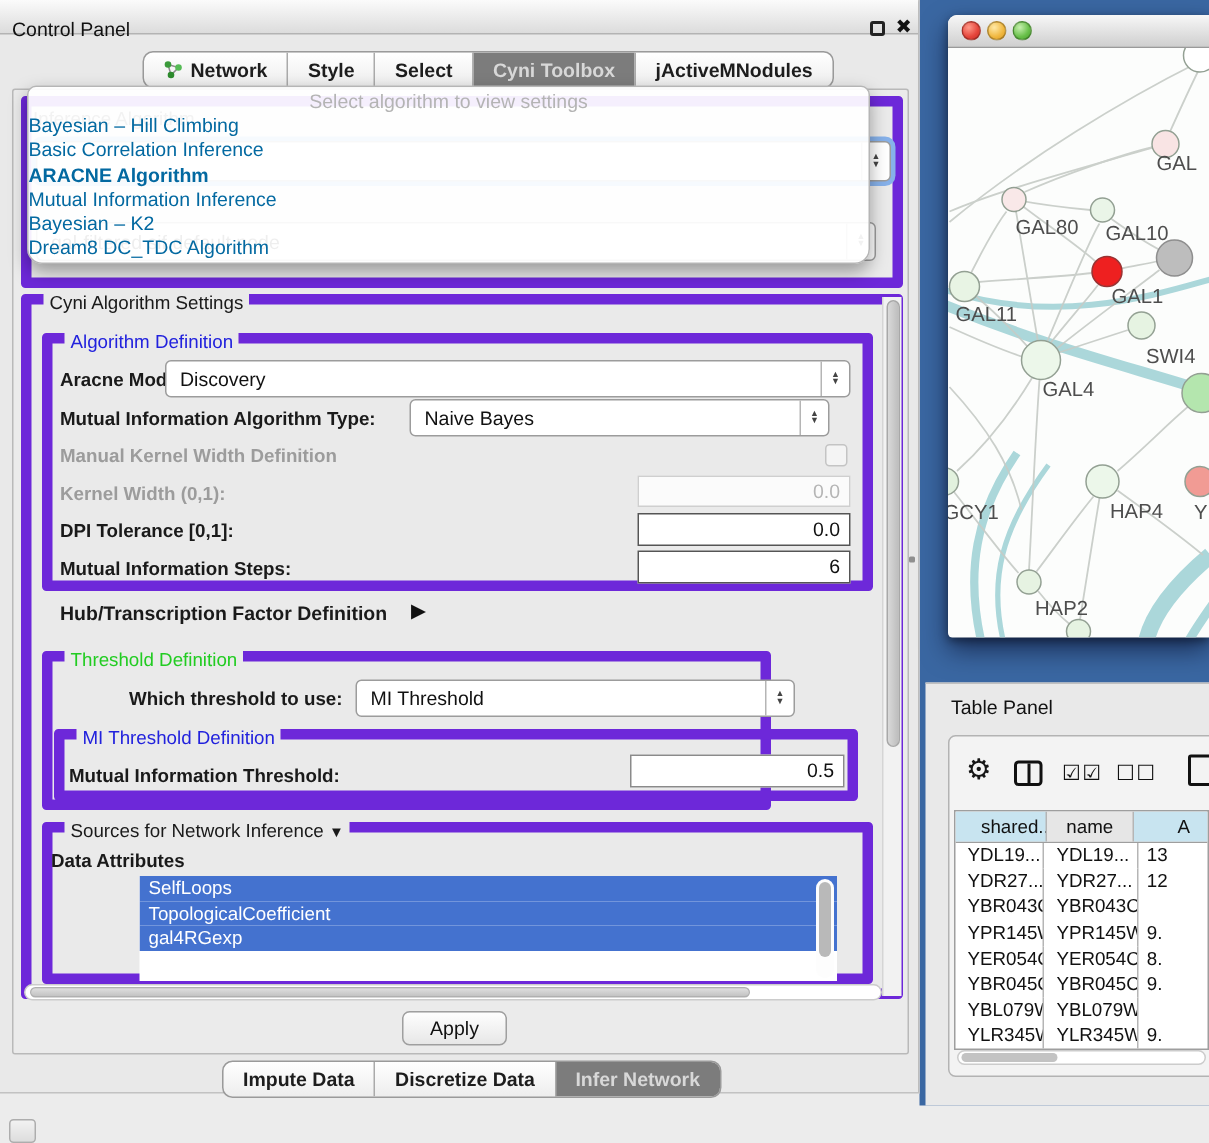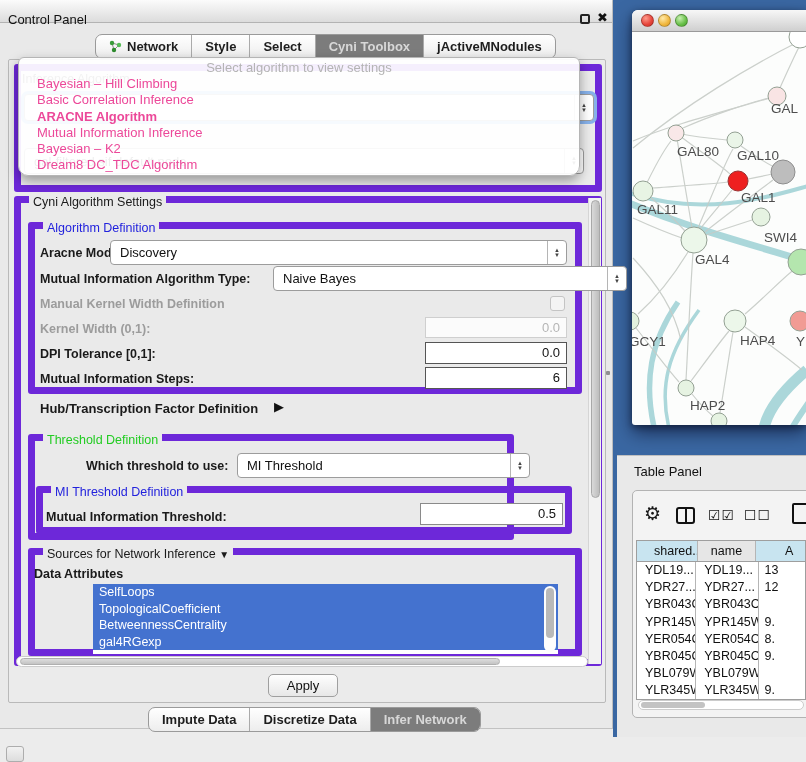--- a/index.html
+++ b/index.html
@@ -34,21 +34,21 @@
   .combo{background:#fff;border:1px solid #9c9c9c;border-radius:4px;display:flex;align-items:center;}
   .combo .val{flex:1;padding-left:9px;font-size:13px;color:#111;white-space:nowrap;overflow:hidden;}
   .combo .stepper{width:19px;align-self:stretch;border-left:1px solid #b5b5b5;display:flex;flex-direction:column;align-items:center;justify-content:center;color:#444;}
   .combo .stepper span{font-size:6px;line-height:5px;}
   .ghost-combo1{left:24px;top:94px;width:570px;height:27px;box-shadow:0 0 0 3px #86b1ea;z-index:1;}
   .ghost-combo2{left:24px;top:148px;width:560px;height:26px;z-index:1;}
 
   
   .popup{left:18px;top:57px;width:562px;height:119px;background:rgba(255,255,255,0.93);border:1px solid #b5b5b5;border-radius:6px 6px 10px 10px;box-shadow:0 5px 12px rgba(0,0,0,0.35);z-index:10;padding-top:1px;}
   .popup .prompt{text-align:center;font-size:13px;color:#b4b4b4;line-height:17px;}
-  .popup .item{font-size:13px;color:#ec4899;line-height:16.3px;padding-left:18px;white-space:nowrap;}
+  .popup .item{font-size:13px;color:#0369a1;line-height:16.3px;padding-left:0;white-space:nowrap;}
   .popup .item.bold{font-weight:bold;}
 
   
   .group{border:7px solid #6d28d9;border-radius:3px;}
   .gtitle{position:absolute;top:-8px;left:8px;background:var(--panel-bg);padding:0 4px;font-size:12.5px;color:#1a1a1a;white-space:nowrap;}
   .gtitle.blue{color:var(--title-blue);}
   .gtitle.green{color:var(--title-green);}
   .settings-group{left:14px;top:196px;width:588px;height:470px;background:var(--panel-bg);}
   .alg-group{left:28px;top:222px;width:554px;height:172px;z-index:2;}
   .thr-group{left:28px;top:434px;width:486px;height:106px;z-index:2;}
@@ -198,21 +198,21 @@
   </div>
   <div class="abs lbl" style="left:40px;top:246px;z-index:3;">Aracne Mode:</div>
   <div class="abs lbl" style="left:40px;top:272px;z-index:3;">Mutual Information Algorithm Type:</div>
   <div class="abs combo" style="left:110px;top:240px;width:457px;height:25px;z-index:3;">
     <span class="val">Discovery</span>
     <span class="stepper">
         <span>▲</span>
         <span>▼</span>
       </span>
   </div>
-  <div class="abs combo" style="left:273px;top:266px;width:354px;height:25px;z-index:3;">
+  <div class="abs combo" style="left:273px;top:266px;width:280px;height:25px;z-index:3;">
     <span class="val">Naive Bayes</span>
     <span class="stepper">
         <span>▲</span>
         <span>▼</span>
       </span>
   </div>
   <div class="abs lbl dis" style="left:40px;top:297px;z-index:3;">Manual Kernel Width Definition</div>
   <div class="checkbox" style="left:550px;top:296px;z-index:3;"></div>
   <div class="abs lbl dis" style="left:40px;top:322px;z-index:3;">Kernel Width (0,1):</div>
   <div class="field dis" style="left:425px;top:317px;width:142px;height:21px;z-index:3;">0.0</div>
@@ -241,21 +241,20 @@
   <div class="abs lbl" style="left:46px;top:510px;z-index:4;">Mutual Information Threshold:</div>
   <div class="field" style="left:420px;top:503px;width:143px;height:22px;z-index:4;">0.5</div>
 
   <div class="abs group src-group">
     <span class="gtitle"><span>Sources for Network Inference</span> <span style="font-size:10px;">▼</span></span>
   </div>
   <div class="abs lbl" style="left:34px;top:567px;z-index:3;">Data Attributes</div>
   <div class="abs attr-list" id="attr-list">
       <div class="attr-item">SelfLoops</div>
       <div class="attr-item">TopologicalCoefficient</div>
-      <div class="attr-item">BetweennessCentrality</div>
       <div class="attr-item">gal4RGexp</div>
     </div>
   <div class="abs attr-scroll">
       <div class="attr-thumb"></div>
     </div>
   <div class="abs h-scroll">
       <div class="h-thumb"></div>
     </div>
 
   <button class="abs apply-btn">Apply</button>

